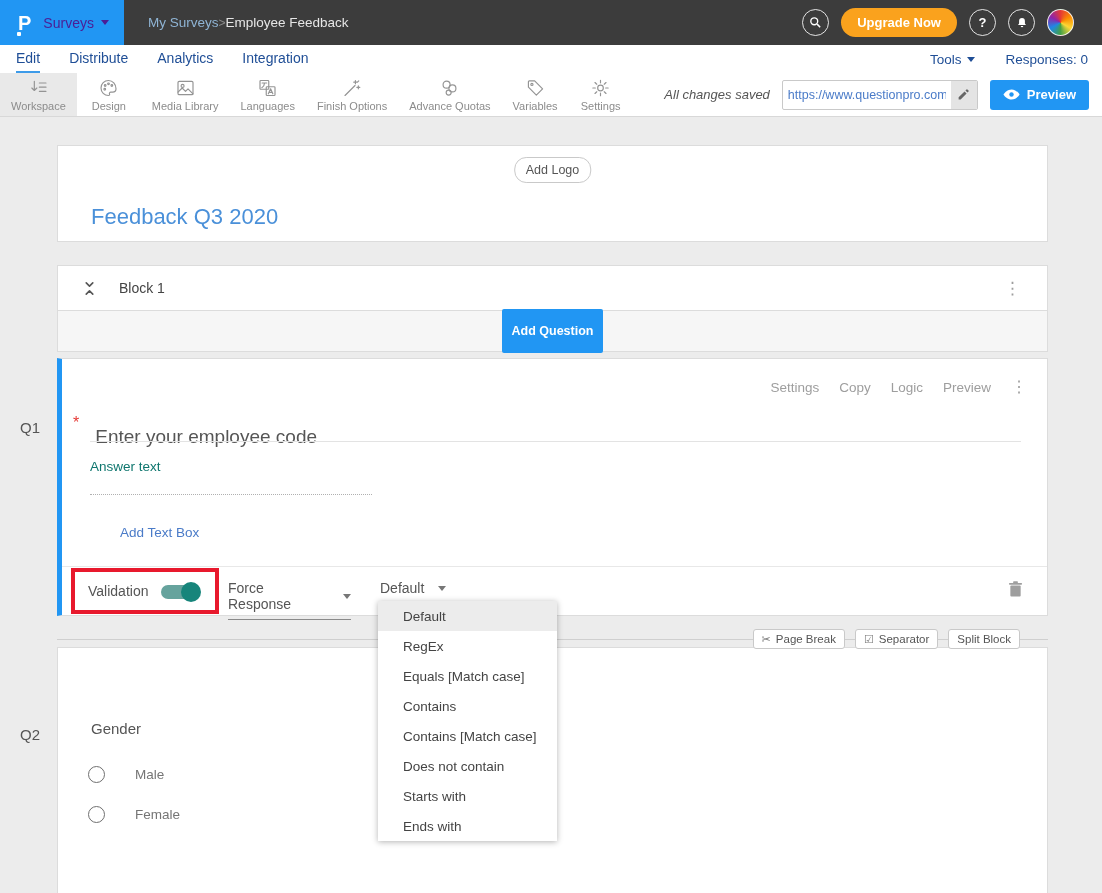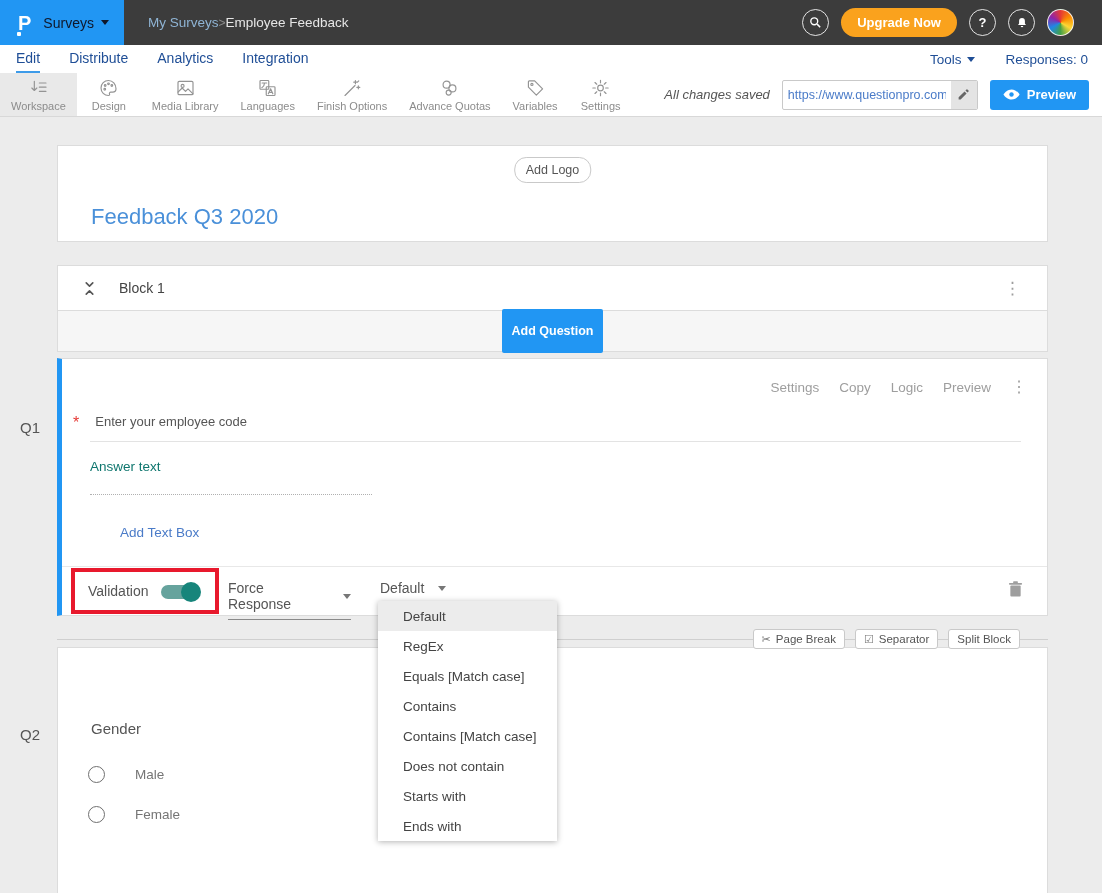--- a/index.html
+++ b/index.html
@@ -6,21 +6,21 @@
   html,body { background:#d8d8d8; }
   .stage {
     position:relative; width:1102px; height:893px; overflow:hidden;
     background:#ececec; font-family:"Liberation Sans", sans-serif;
   }
   
   .topbar { position:absolute; left:0; top:0; width:1102px; height:45px; background:#3c3c3c; display:flex; align-items:center; }
   .logo-area { width:124px; height:45px; background:#2196f3; display:flex; align-items:center; padding-left:18px; gap:12px; flex-shrink:0; cursor:pointer; }
   .logo-p { position:relative; color:#fff; font-size:20px; font-weight:700; line-height:1; }
   .logo-p::after { content:""; position:absolute; left:-1px; bottom:-3px; width:4px; height:4px; background:#fff; border-radius:1px; }
-  .logo-label { color:#0f172a; font-size:14px; display:flex; align-items:center; gap:7px; }
+  .logo-label { color:#4c1d95; font-size:14px; display:flex; align-items:center; gap:7px; }
   .caret { display:inline-block; width:0; height:0; border-left:4px solid transparent; border-right:4px solid transparent; border-top:5px solid currentColor; }
   .breadcrumb { display:flex; align-items:center; margin-left:24px; font-size:13.5px; }
   .bc-parent { color:#8fb4d4; cursor:pointer; }
   .bc-sep { color:#8a8a8a; font-size:12px; }
   .bc-current { color:#e6e6e6; }
   .topbar-right { margin-left:auto; display:flex; align-items:center; gap:12px; padding-right:28px; }
   .circle-btn { width:27px; height:27px; border-radius:50%; border:1.5px solid rgba(255,255,255,.85); display:flex; align-items:center; justify-content:center; color:#fff; font-size:13px; font-weight:700; cursor:pointer; background:transparent; }
   .upgrade-btn { height:29px; padding:0 16px; border-radius:15px; background:#faa21d; color:#fff; font-size:13px; font-weight:700; display:flex; align-items:center; cursor:pointer; border:none; font-family:inherit; }
   .avatar { width:27px; height:27px; border-radius:50%; border:1.5px solid rgba(255,255,255,.85); background:conic-gradient(#e53935,#fb8c00,#fdd835,#43a047,#1e88e5,#8e24aa,#e53935); cursor:pointer; }
   
@@ -52,21 +52,21 @@
   .kebab { margin-left:auto; margin-right:26px; color:#9e9e9e; font-size:17px; letter-spacing:0; cursor:pointer; line-height:1; }
   .aq-strip { left:57px; top:311px; width:991px; height:41px; background:#f6f6f6; border-top:none; display:flex; align-items:center; justify-content:center; }
   .add-question-btn { padding:15px 10px; background:#2196f3; border:none; border-radius:2px; color:#fff; font-size:12.5px; font-weight:700; cursor:pointer; font-family:inherit; }
   
   .q1-card { left:57px; top:358px; width:991px; height:258px; border-left:5px solid #2196f3; }
   .q-actions { position:absolute; top:20px; right:20px; display:flex; align-items:center; gap:20px; font-size:13.5px; color:#9e9e9e; }
   .q-action { cursor:pointer; }
   .q-actions .kebab { margin:0 0 0 0; font-size:16px; }
   .q1-question { position:absolute; left:11px; top:55px; display:flex; align-items:flex-start; }
   .req-star { color:#e53935; font-size:16px; margin-right:16px; }
-  .q-text { font-size:13px; color:#555; cursor:text; }
+  .q-text { font-size:19px; color:#555; cursor:text;margin-top:12px; }
   .q-underline { position:absolute; left:28px; right:26px; top:82px; border-bottom:1px solid #e3e3e3; }
   .answer-text { position:absolute; left:28px; top:100px; font-size:13.5px; color:#0f766e; }
   .answer-dotted { position:absolute; left:28px; top:135px; width:282px; border-bottom:1px dotted #b0b0b0; }
   .add-textbox-link { position:absolute; left:58px; top:166px; font-size:13.5px; color:#4a7bc8; cursor:pointer; }
   .validation-divider { position:absolute; left:0; right:0; top:207px; border-top:1px solid #e8e8e8; }
   .red-annotation { position:absolute; left:9px; top:209px; width:148px; height:46px; border:4px solid #e8192d; z-index:6; pointer-events:none; }
   .validation-label { position:absolute; left:26px; top:224px; font-size:14px; color:#555; }
   .toggle { position:absolute; left:99px; top:226px; width:38px; height:14px; border-radius:7px; background:#66a39d; cursor:pointer; }
   .toggle-knob { position:absolute; right:-2px; top:-3px; width:20px; height:20px; border-radius:50%; background:#17857b; }
   .dd-trigger { position:absolute; top:221px; display:flex; align-items:center; gap:22px; font-size:14px; color:#555; padding-bottom:7px; border-bottom:1px solid #8a8a8a; cursor:pointer; }

